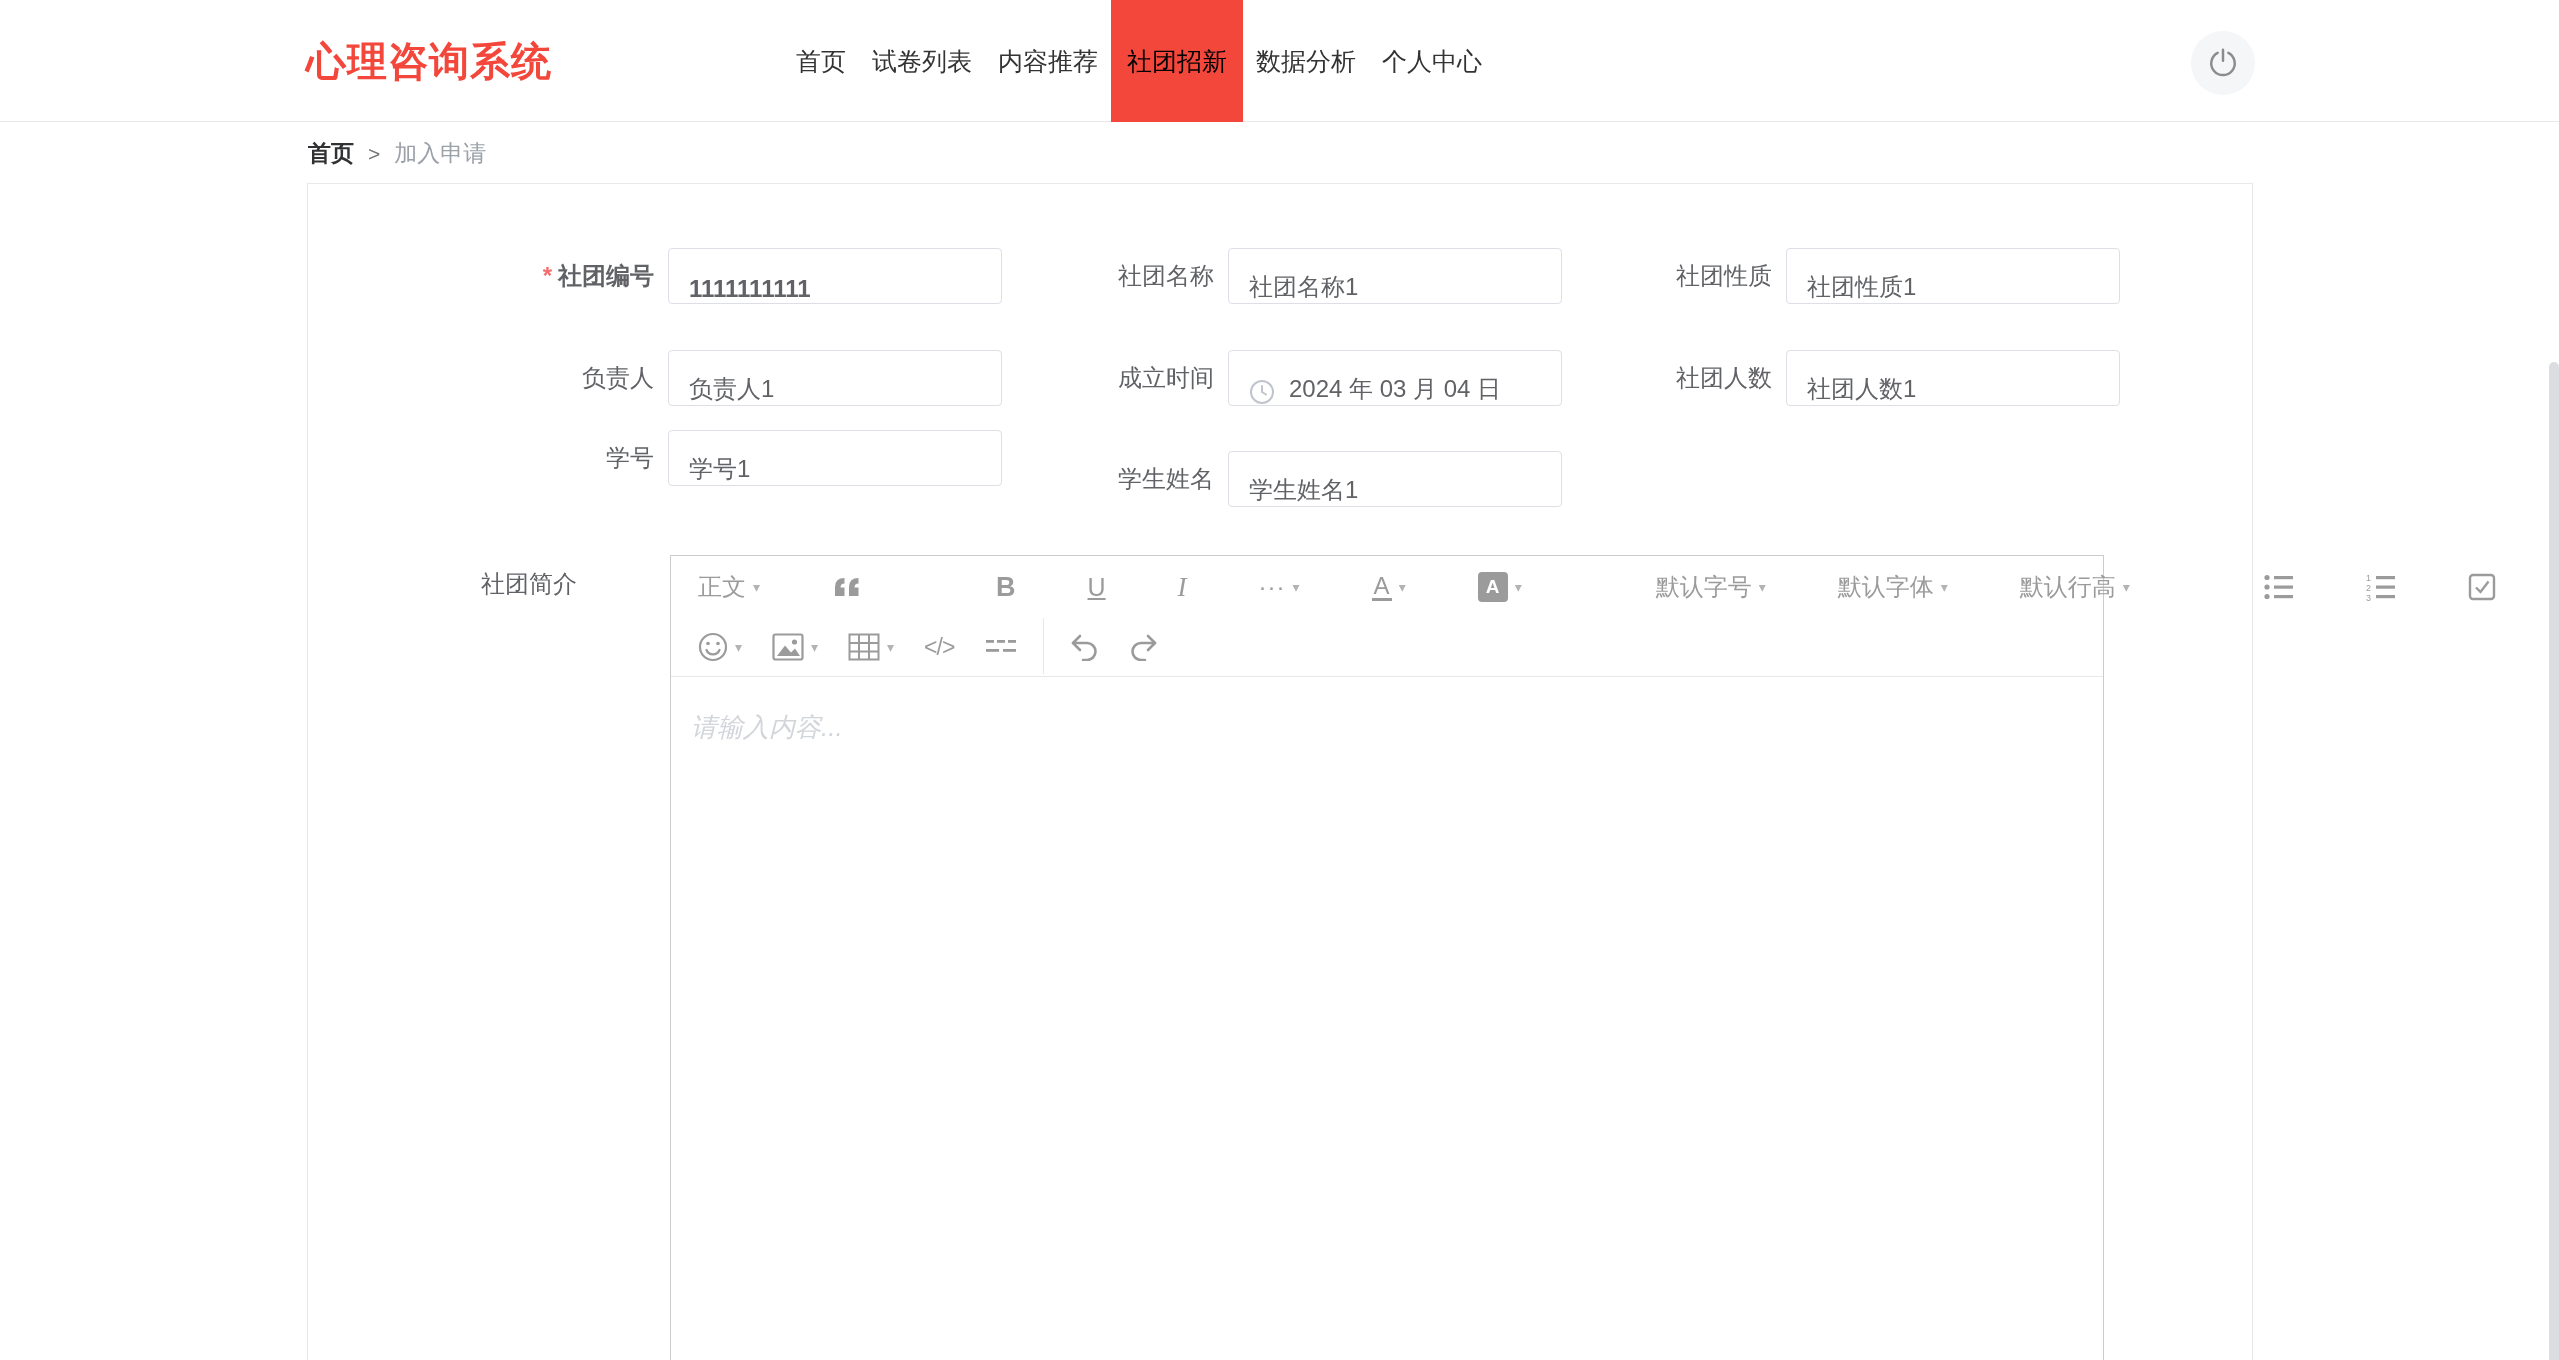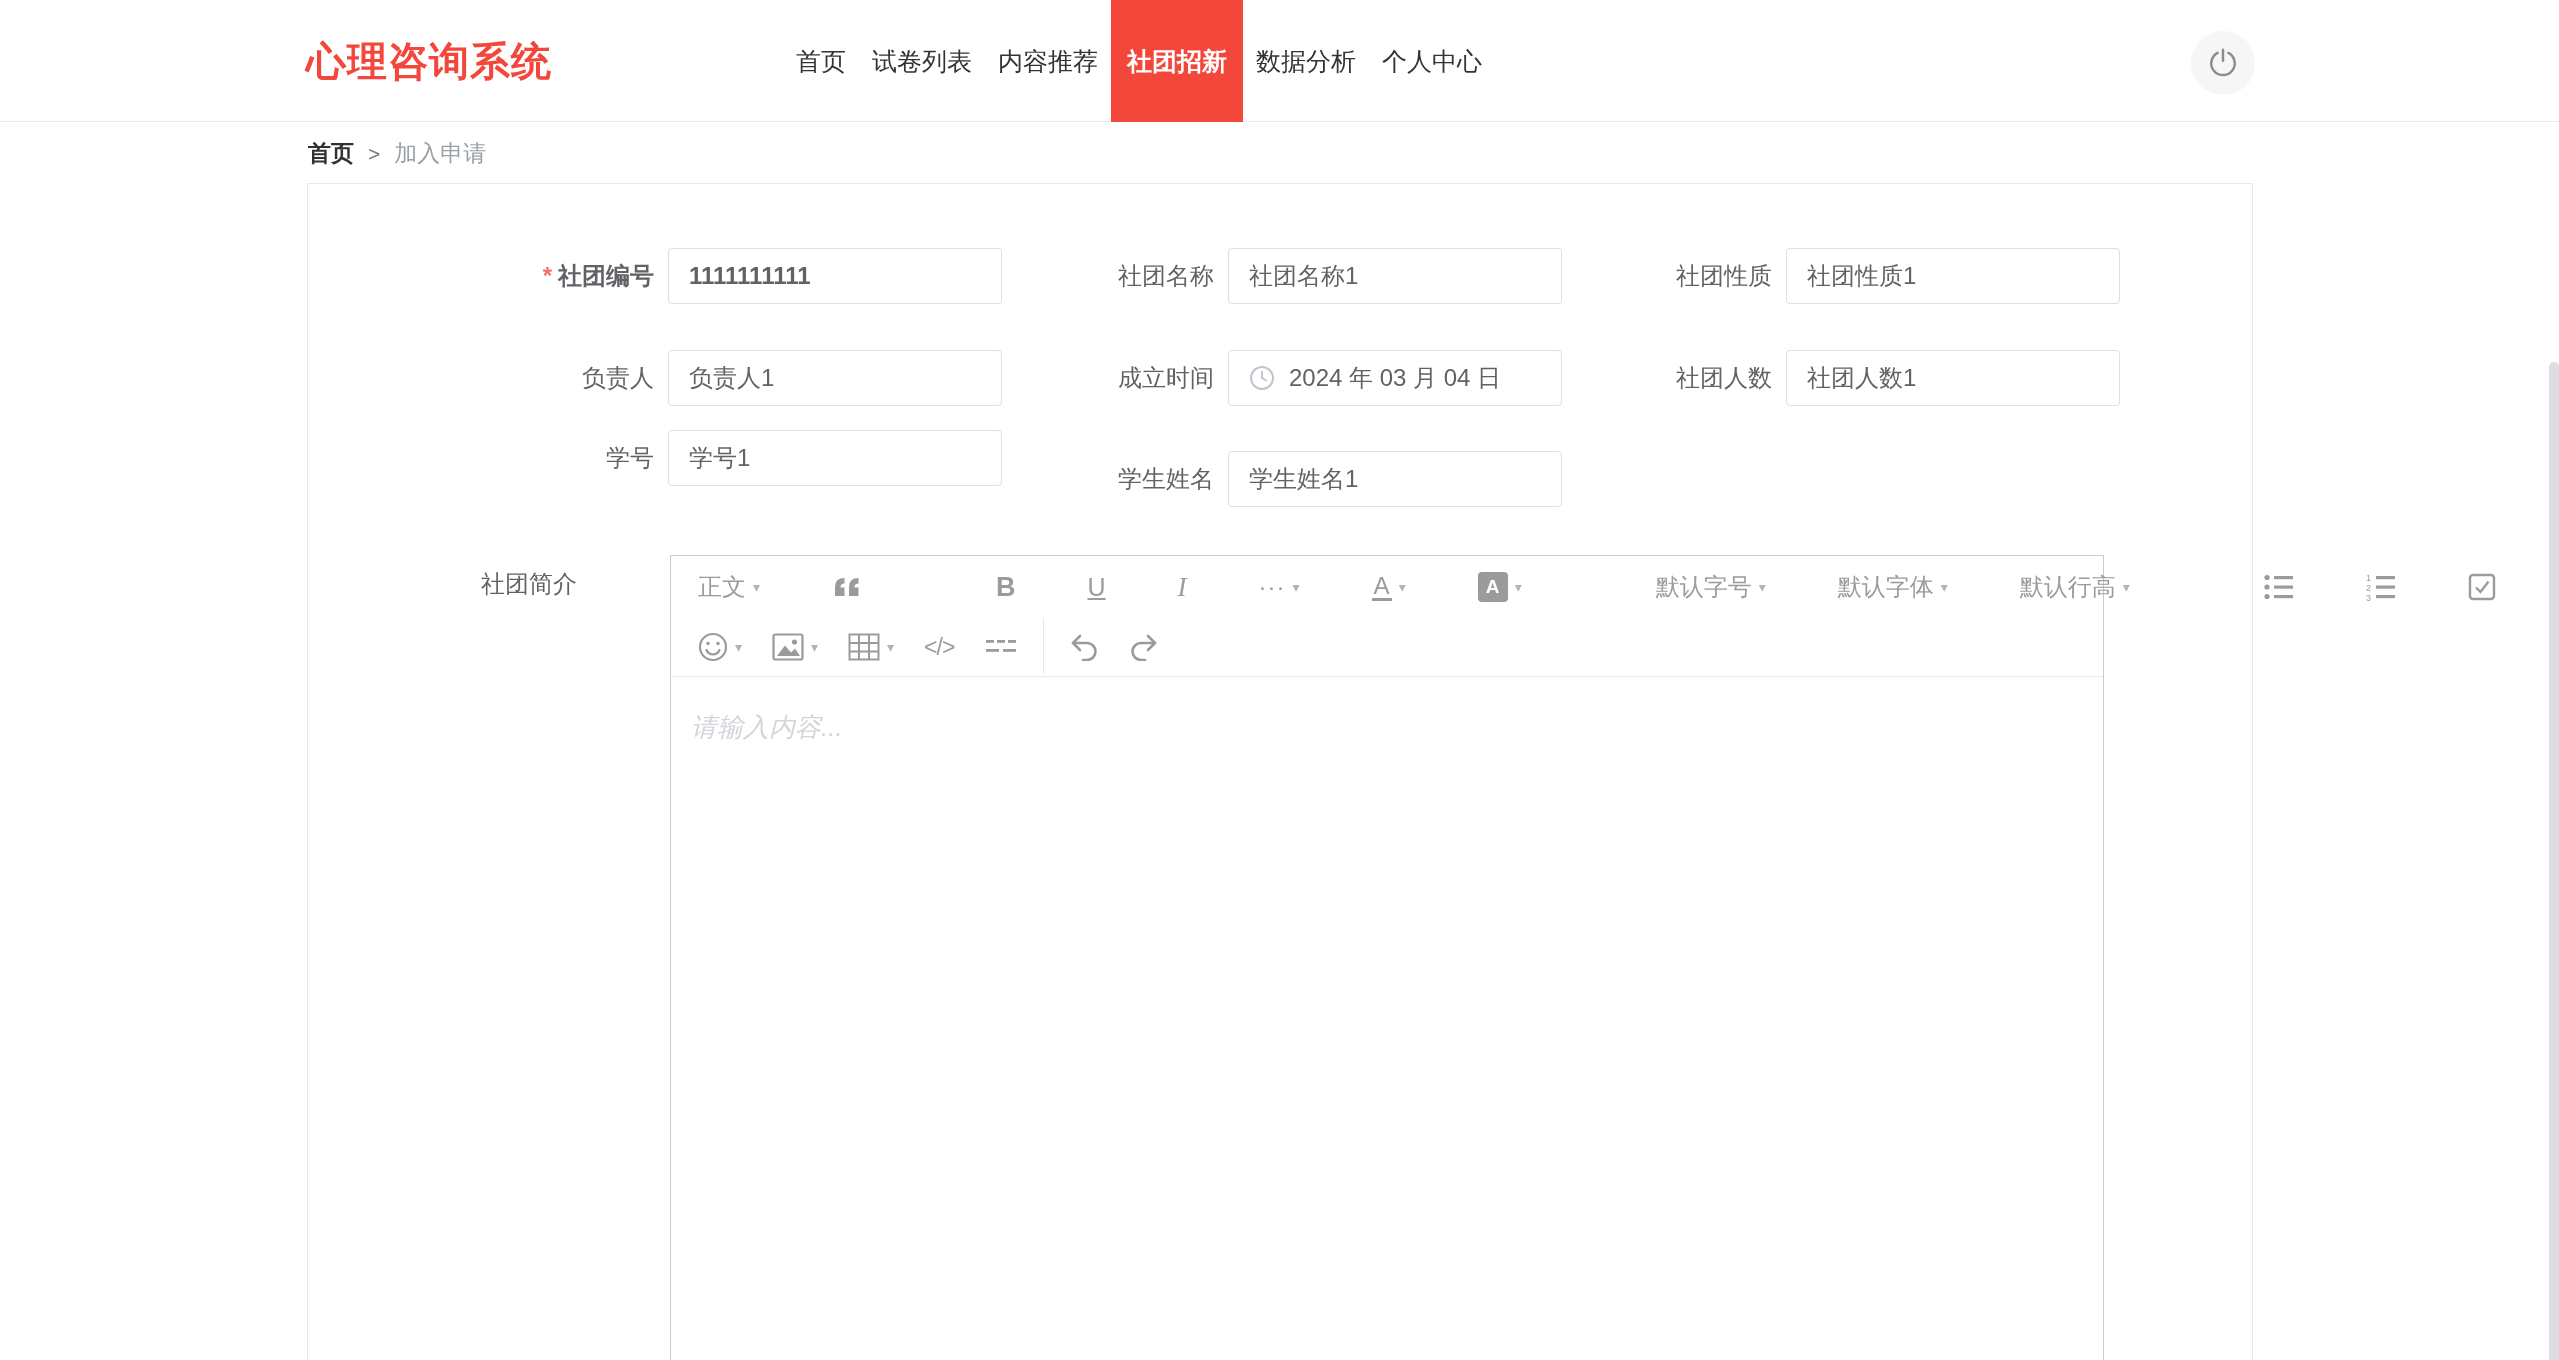--- a/index.html
+++ b/index.html
@@ -5,37 +5,37 @@
   * { margin:0; padding:0; box-sizing:border-box; }
   html,body { background:#fff; }
   body { font-family:"Liberation Sans","DejaVu Sans",sans-serif; }
   .page { position:relative; width:2559px; height:1360px; background:#fff; overflow:hidden;padding-left:48px; }
 
   
   .navbar { position:absolute; left:0; top:0; width:100%; height:122px; background:#fff; border-bottom:1px solid #e8e8e8; }
   .logo { position:absolute; left:306px; top:0; height:122px; line-height:122px; font-size:40px; font-weight:bold; color:#f4473c; letter-spacing:1px; cursor:pointer; }
   .nav-menu { position:absolute; left:783px; top:0; height:122px; display:flex; align-items:stretch; }
   .nav-item { display:flex; align-items:center; padding:0 13px; font-size:25px; color:#333; cursor:pointer; white-space:nowrap; }
-  .nav-item.active { background:#f4473c; color:#ffffff; font-weight:bold; padding:0 16px; }
+  .nav-item.active { background:#f4473c; color:#000000; font-weight:normal; padding:0 16px; }
   .power-btn { position:absolute; left:2191px; top:31px; width:64px; height:64px; border-radius:50%; background:#f5f6f7; display:flex; align-items:center; justify-content:center; cursor:pointer; }
 
   
   .breadcrumb { position:absolute; left:308px; top:138px; display:flex; align-items:center; gap:14px; font-size:23px; }
   .bc-home { color:#303133; font-weight:bold; cursor:pointer; }
   .bc-sep { color:#737373; font-size:21px; }
   .bc-current { color:#9aa1a9; }
 
   
   .card { position:absolute; left:307px; top:183px; width:1946px; height:1400px; background:#fff; border:1px solid #e8e8e8; }
 
   
   .field { position:absolute; height:56px; display:flex; align-items:center; }
   .f-label { width:264px; text-align:right; padding-right:14px; font-size:24px; color:#606266; white-space:nowrap; }
   .req { color:#f56c6c; margin-right:6px; font-size:24px; }
-  .f-input { width:334px; height:56px; border:1px solid #dcdfe6; border-radius:4px; background:#fff; display:flex; align-items:center; padding:0 20px; font-size:24px; color:#606266; cursor:text; }
+  .f-input { width:334px; height:56px; border:1px solid #dcdfe6; border-radius:4px; background:#fff; display:flex; align-items:flex-end; padding:0 20px; font-size:24px; color:#606266; cursor:text; }
   .f-input .clock { display:flex; align-items:center; margin-right:14px; }
   .intro-label { position:absolute; left:404px; top:568px; width:264px; text-align:center; padding-right:14px; font-size:24px; color:#606266; }
 
   
   .editor { position:absolute; left:670px; top:555px; width:1434px; height:880px; border:1px solid #ccc; background:#fff; }
   .toolbar { width:100%; border-bottom:1px solid #e8e8e8; padding:0 0 0 12px; }
   .tb-row { display:flex; align-items:center; }
   .tb-row.r1 { height:62px;gap:42px; }
   .tb-row.r2 { height:58px; }
   .tool { display:flex; align-items:center; padding:0 15px; color:#9b9b9b; cursor:pointer; white-space:nowrap; }

